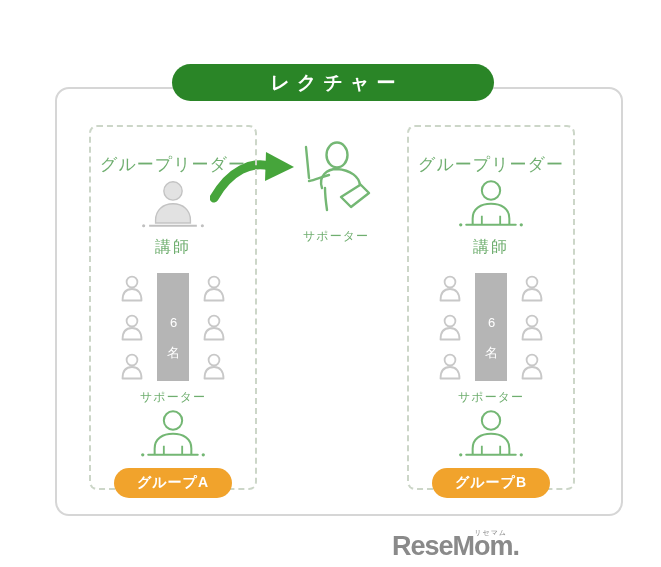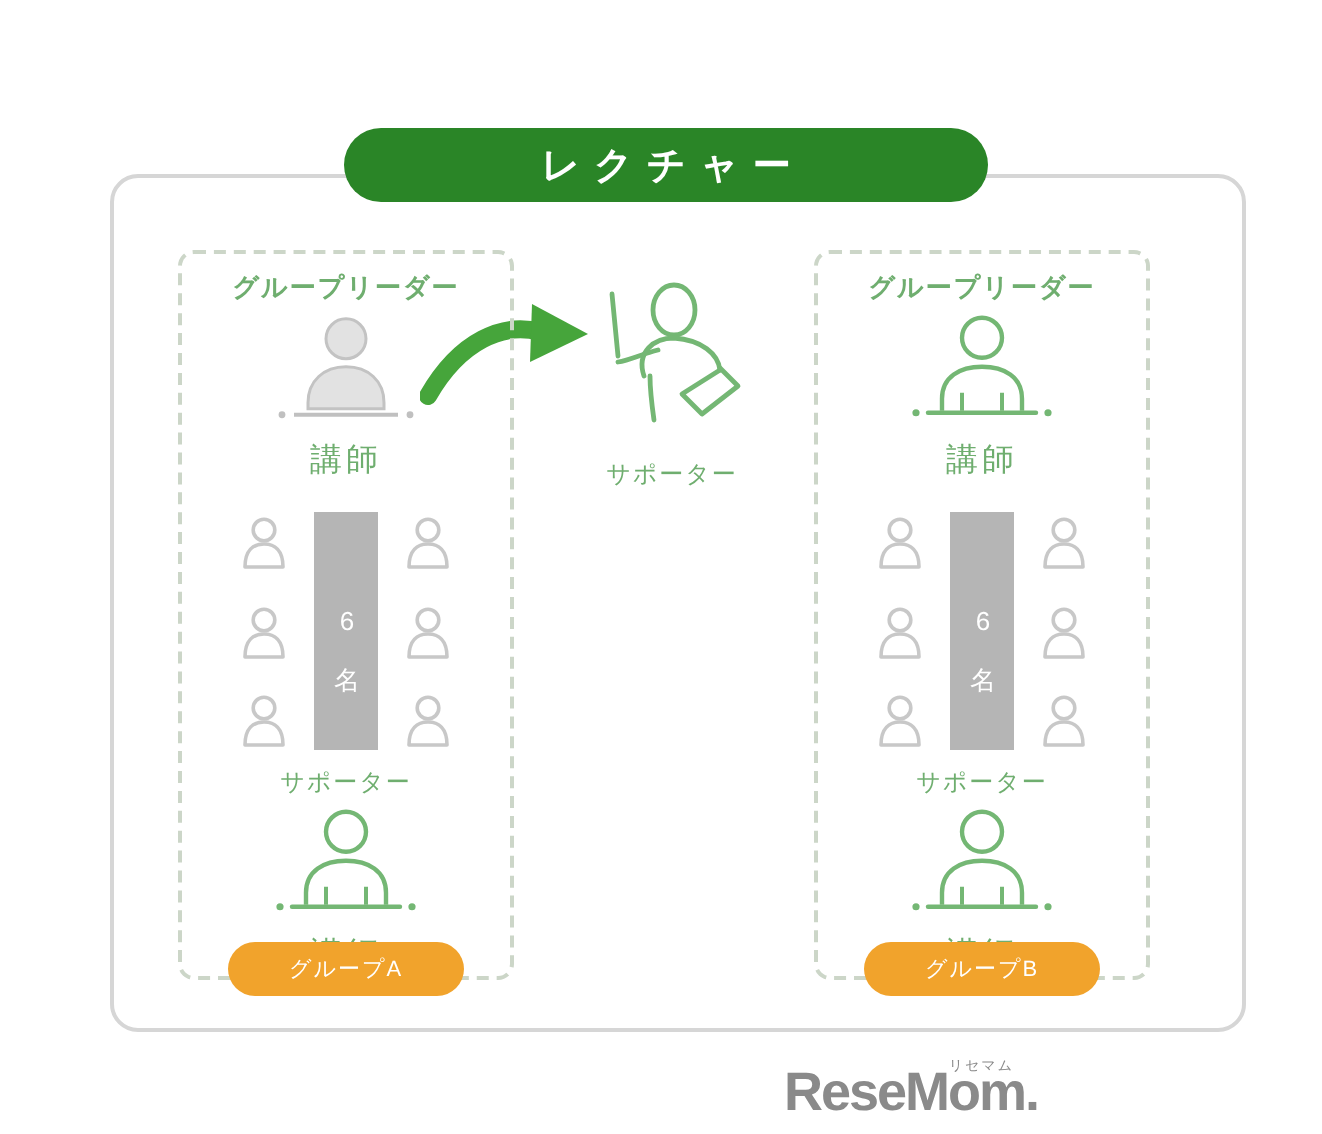--- a/index.html
+++ b/index.html
@@ -19,34 +19,34 @@
   .pill{position:absolute;left:172px;top:64px;width:322px;height:37px;
     background:var(--green-dark);border-radius:19px;color:#fff;
     display:flex;align-items:center;justify-content:center;
     font-size:19px;font-weight:bold;letter-spacing:7px;text-indent:7px;}
 
   .group{position:absolute;top:125px;width:168px;height:365px;
     border:2px dashed var(--dashed-border);border-radius:8px;
     display:flex;flex-direction:column;align-items:center;}
   .group.a{left:89px;} .group.b{left:407px;}
 
-  .g-title{margin-top:8px;font-size:13px;color:var(--green-text);letter-spacing:1px;white-space:nowrap;font-weight:bold;}
+  .g-title{margin-top:26px;font-size:17px;color:var(--green-text);letter-spacing:1px;white-space:nowrap;}
   .sup-title{margin-top:8px;font-size:12px;color:var(--green-text);letter-spacing:1px;}
   .person-wrap{margin-top:3px;height:63px;}
   .role{font-size:16px;color:var(--green-text);letter-spacing:2px;margin-top:1px;}
 
   .table-block{margin-top:15px;height:120px;display:flex;gap:12px;align-items:stretch;}
   .seats{display:flex;flex-direction:column;justify-content:space-between;padding:1px 0;}
   .seats svg{display:block;}
   .gtable{width:32px;background:var(--table-gray);display:flex;align-items:center;justify-content:center;}
   .capacity{writing-mode:vertical-rl;text-orientation:upright;color:#fff;
     font-size:13px;letter-spacing:5px;}
 
   .badge{position:absolute;bottom:-10px;left:50%;transform:translateX(-50%);
-    background:var(--orange);color:#fff;font-weight:normal;font-size:11px;
+    background:var(--orange);color:#fff;font-weight:bold;font-size:14px;
     padding:6px 0;width:118px;text-align:center;border-radius:15px;letter-spacing:1px;white-space:nowrap;}
 
   .center{position:absolute;left:288px;top:137px;width:96px;text-align:center;}
   .caption{margin-top:3px;font-size:12px;color:var(--green-text);letter-spacing:1px;white-space:nowrap;}
 
   .arrow{position:absolute;left:210px;top:148px;}
 
   .logo{position:absolute;right:5px;bottom:5px;}
   .logo-text{font-size:27px;font-weight:bold;color:var(--logo-gray);letter-spacing:-1px;margin-left:33px;}
   .logo-ruby{position:absolute;top:-3px;right:12px;font-size:7px;color:var(--logo-gray);letter-spacing:1px;}

